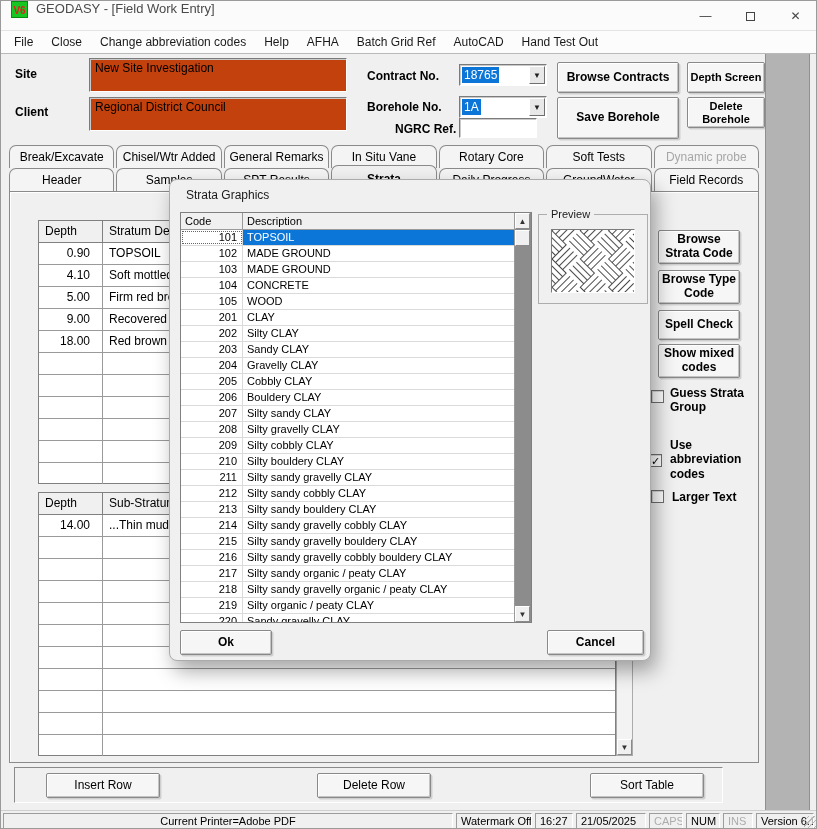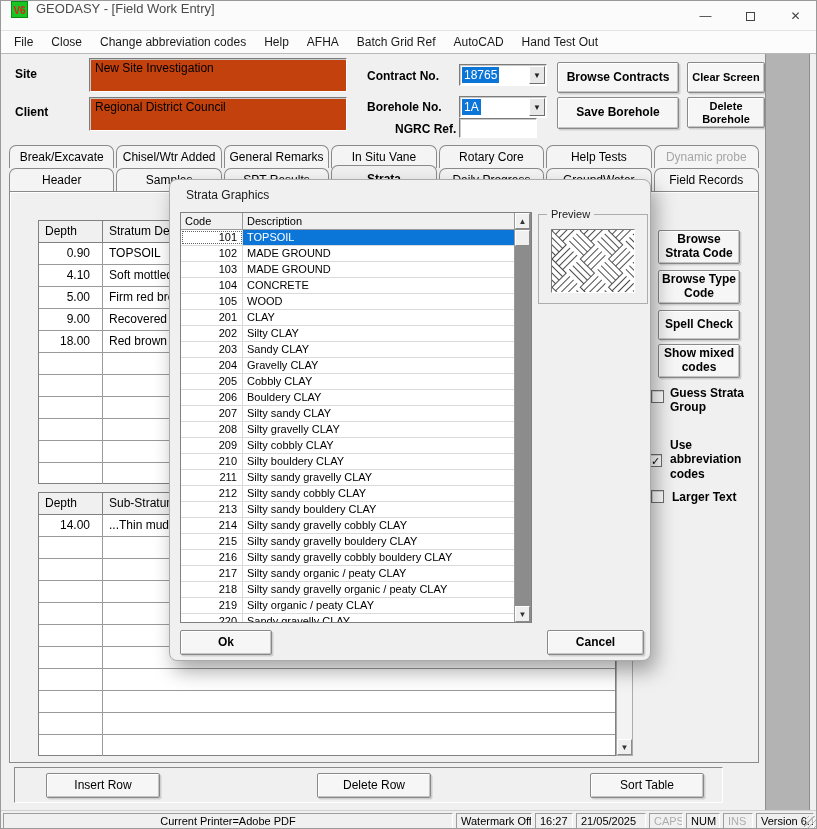--- a/index.html
+++ b/index.html
@@ -127,41 +127,41 @@
   <div class="fieldbox sunken" style="left:88px; top:57px; width:258px; height:34px;">New Site Investigation</div>
   <div class="lbl" style="left:14px; top:104px;">Client</div>
   <div class="fieldbox sunken" style="left:88px; top:96px; width:258px; height:34px;">Regional District Council</div>
 
   <div class="lbl" style="left:366px; top:68px;">Contract No.</div>
   <div class="combo sunken" style="left:458px; top:63px; width:88px; height:22px;">
     <span class="val">18765</span>
     <span class="drop">▼</span>
   </div>
   <div class="btn3d" style="left:556px; top:61px; width:122px; height:31px;">Browse Contracts</div>
-  <div class="btn3d" style="left:686px; top:61px; width:78px; height:31px; font-size:11px;">Clear Screen</div>
+  <div class="btn3d" style="left:686px; top:61px; width:78px; height:31px; font-size:11px;">Depth Screen</div>
 
   <div class="lbl" style="left:366px; top:99px;">Borehole No.</div>
   <div class="combo sunken" style="left:458px; top:95px; width:88px; height:22px;">
     <span class="val">1A</span>
     <span class="drop">▼</span>
   </div>
-  <div class="btn3d ufirst" style="left:556px; top:96px; width:122px; height:32px;">Save Borehole</div>
+  <div class="btn3d ufirst" style="left:556px; top:96px; width:122px; height:42px;">Save Borehole</div>
   <div class="btn3d" style="left:686px; top:96px; width:78px; height:31px; font-size:11px;">Delete Borehole</div>
 
   <div class="lbl" style="left:394px; top:121px;">NGRC Ref.</div>
   <div class="fieldbox sunken" style="left:458px; top:117px; width:78px; height:20px; background:#fff;"></div>
 
   <div class="tabrow" style="top:144px;">
 
   <div class="tab">Break/Excavate</div>
       <div class="tab">Chisel/Wtr Added</div>
       <div class="tab">General Remarks</div>
       <div class="tab">In Situ Vane</div>
       <div class="tab">Rotary Core</div>
-      <div class="tab">Help Tests</div>
+      <div class="tab">Soft Tests</div>
       <div class="tab disabled">Dynamic probe</div>
     </div>
   <div class="tabrow" style="top:167px;">
 
   <div class="tab">Header</div>
       <div class="tab">Samples</div>
       <div class="tab">SPT Results</div>
       <div class="tab active">Strata</div>
       <div class="tab">Daily Progress</div>
       <div class="tab">GroundWater</div>

